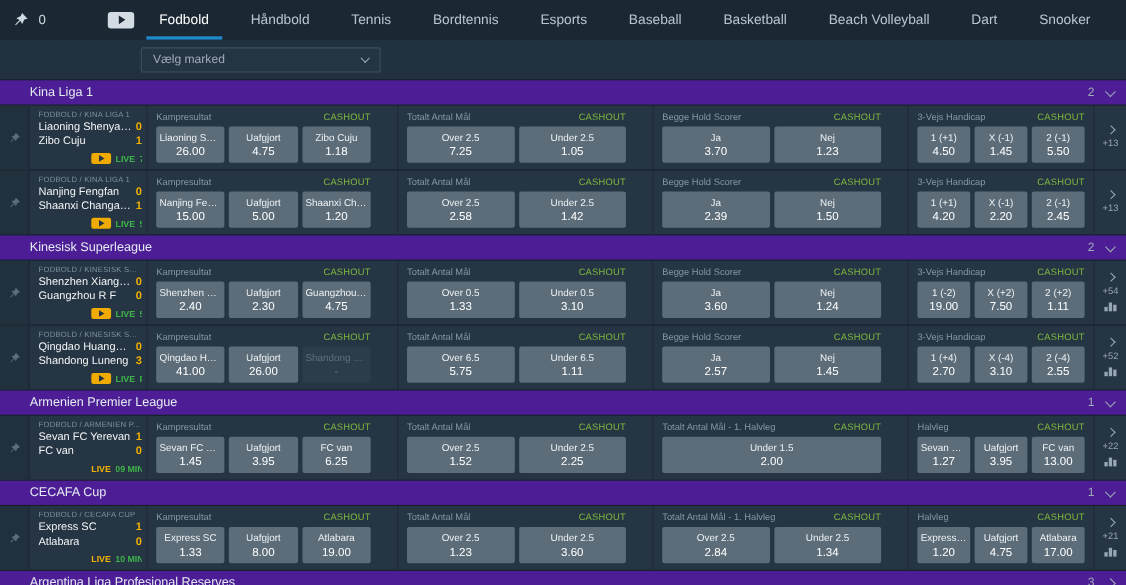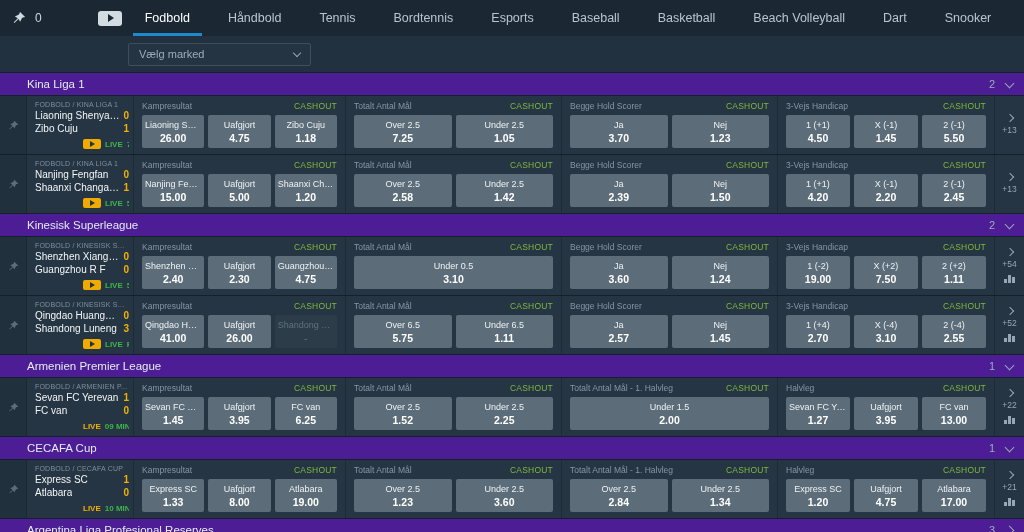--- a/index.html
+++ b/index.html
@@ -15,21 +15,21 @@
   .video-icon i { display:block; width:0; height:0; border-left:6px solid #1b2834;
     border-top:4px solid transparent; border-bottom:4px solid transparent; margin-left:2px; }
   .tabs { display:flex; margin-left:4px; height:100%; align-items:stretch; }
   .tab { padding:0 19px; font-size:12.5px; color:#b9c6d0; display:flex; align-items:center;
     position:relative; cursor:pointer; white-space:nowrap; }
   .tab.active { color:#ffffff; }
   .tab.active::after { content:""; position:absolute; left:7px; right:7px; bottom:0; height:3px; background:#1f8ac9; }
 
   
   .subbar { height:36px; background:#223140; display:flex; align-items:center; }
-  .select { margin-left:128px; width:183px; height:23px; border:1px solid #3d4e5d; border-radius:2px;
+  .select { margin-left:128px; width:218px; height:23px; border:1px solid #3d4e5d; border-radius:2px;
     display:flex; align-items:center; justify-content:space-between; padding:0 10px;
     color:#9fadb9; font-size:11px; background:#243443; cursor:pointer; }
 
   
   .chv { width:6px; height:6px; border-right:1.5px solid #97a6b3; border-bottom:1.5px solid #97a6b3; display:inline-block; }
   .chv.down { transform:rotate(45deg); margin-top:-2px; }
   .chv.right { transform:rotate(-45deg); }
   .chv.big { width:7px; height:7px; }
   .stats-icon { display:flex; align-items:flex-end; gap:1.5px; height:10px; cursor:pointer; }
   .stats-icon span { width:2.5px; background:#97a6b3; display:block; }
@@ -51,33 +51,33 @@
   .team-score { font-size:10px; font-weight:bold; color:#f2b200; margin-left:3px; }
   .live-line { margin-top:auto; display:flex; align-items:center; gap:4px;margin-left:48px; }
   .live-badge { width:18px; height:10px; background:#efab00; border-radius:2px; display:flex;
     align-items:center; justify-content:center; flex:none; }
   .live-badge i { display:block; width:0; height:0; border-left:5px solid #243342;
     border-top:3px solid transparent; border-bottom:3px solid transparent; margin-left:1px; }
   .live-label { color:#3db54a; font-size:8px; font-weight:bold; }
   .live-label.yellow { color:#f2b200; }
   .live-detail { color:#3db54a; font-size:8px; font-weight:bold; white-space:nowrap; overflow:hidden; }
 
-  .markets { flex:1; display:flex; min-width:0; }
+  .markets { flex:1; display:flex; min-width:0;gap:16px; }
   .market-group { border-left:1px solid #1d2b38; padding:5px 8px 0; display:flex; flex-direction:column; min-width:0; }
   .mg-kamp { flex:0 0 212px; }
   .mg-two  { flex:0 0 216px; }
   .mg-last { flex:1; }
   .mg-head { display:flex; justify-content:space-between; align-items:center; margin-bottom:4px; gap:6px; }
   .mg-title { color:#8696a4; font-size:8.5px; white-space:nowrap; overflow:hidden; text-overflow:ellipsis; }
   .cashout { color:#7db83e; font-weight:normal; font-size:8.5px; letter-spacing:.2px; flex:none; }
   .outcomes { display:flex; gap:4px; }
   .outcome { flex:1; background:#5c6d79; border-radius:2px; height:33px; display:flex; flex-direction:column;
     align-items:center; justify-content:center; cursor:pointer; min-width:0; padding:0 3px; }
   .o-label { font-size:9px; color:#eef2f5; white-space:nowrap; overflow:hidden; text-overflow:ellipsis; max-width:100%; }
-  .o-odds { font-size:10.5px; font-weight:bold; color:#ffffff; margin-top:2px; }
+  .o-odds { font-size:10.5px; font-weight:normal; color:#ffffff; margin-top:2px; }
   .outcome.disabled { background:#2c3c49; cursor:default; }
   .outcome.disabled .o-label { color:#5e7280; }
   .outcome.disabled .o-odds { color:#5e7280; font-weight:normal; }
 
   .right-rail { flex:0 0 30px; border-left:1px solid #1d2b38; display:flex; flex-direction:column;
     align-items:center; justify-content:center; gap:4px; }
   .more-count { font-size:8.5px; color:#97a6b3; }
 </style>
 </head>
 <body>
@@ -379,20 +379,24 @@
             </div>
           </div>
         </div>
         <div class="market-group mg-two">
           <div class="mg-head">
             <span class="mg-title">Totalt Antal Mål</span>
             <span class="cashout">CASHOUT</span>
           </div>
           <div class="outcomes">
             <div class="outcome">
+              <div class="o-label">Over 0.5</div>
+              <div class="o-odds">1.33</div>
+            </div>
+            <div class="outcome">
               <div class="o-label">Under 0.5</div>
               <div class="o-odds">3.10</div>
             </div>
           </div>
         </div>
         <div class="market-group mg-two">
           <div class="mg-head">
             <span class="mg-title">Begge Hold Scorer</span>
             <span class="cashout">CASHOUT</span>
           </div>

